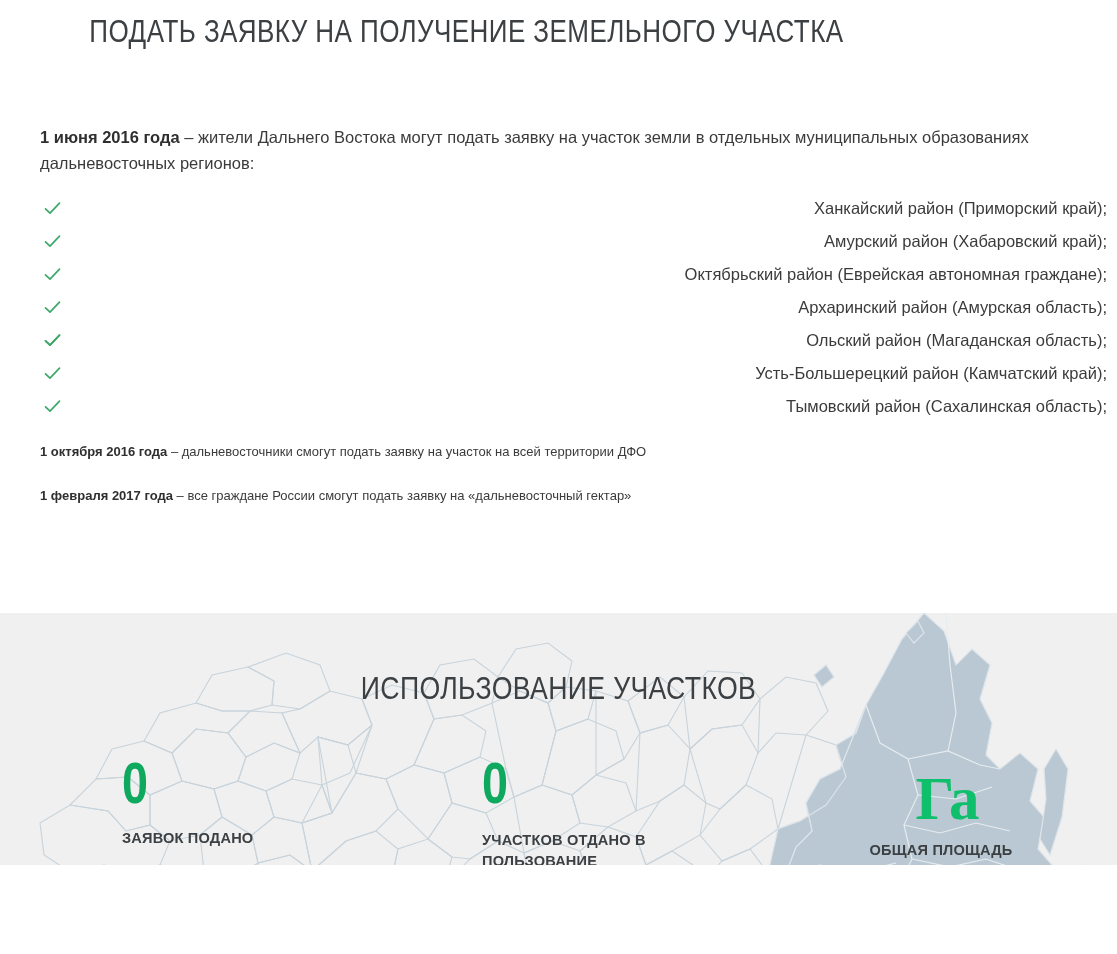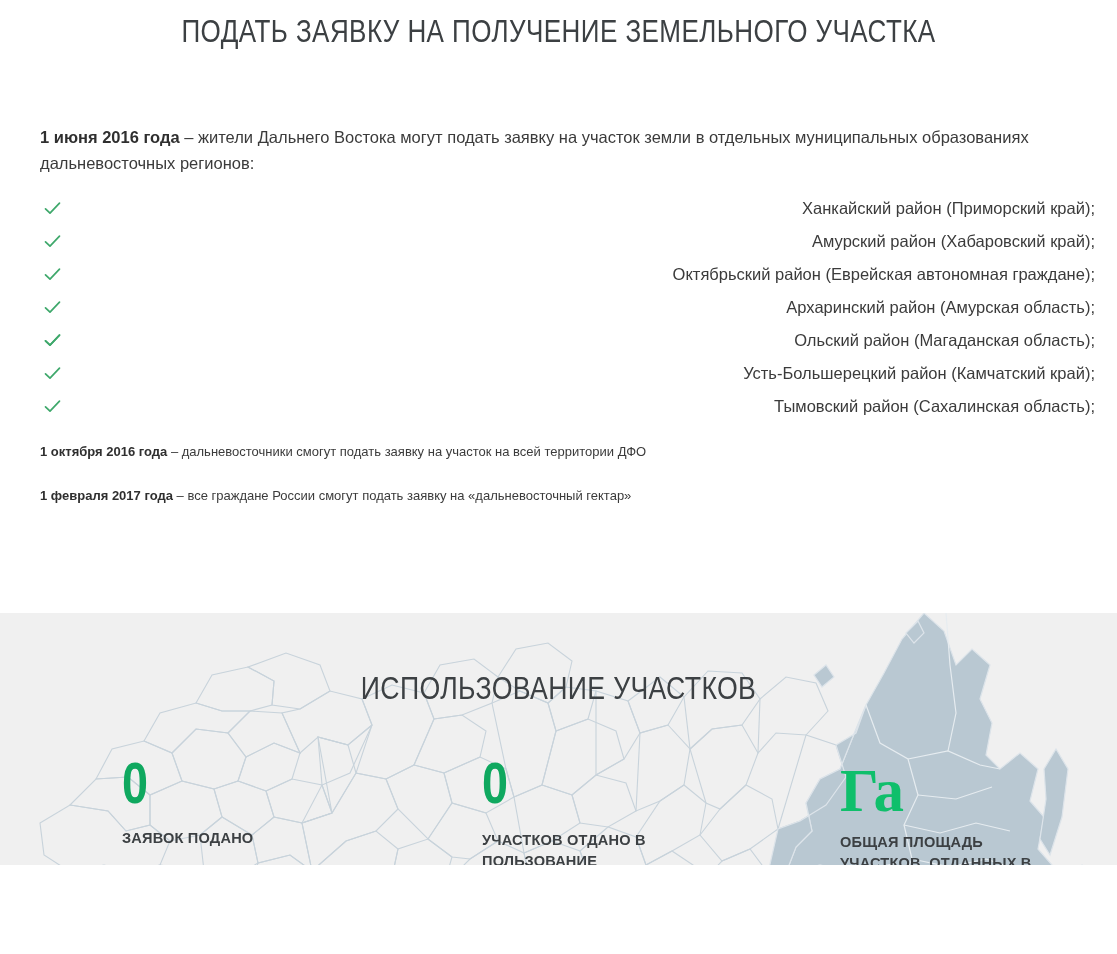--- a/index.html
+++ b/index.html
@@ -13,36 +13,36 @@
     background: #ffffff;
     font-family: "Liberation Sans", "DejaVu Sans", sans-serif;
     color: #3b3b3b;
     overflow: hidden;
     position: relative;
   }
 
   
   .page-head {
     padding-top: 14px;
-    text-align: center;
+    text-align: left;
   }
   .page-title {
     font-family: "Liberation Sans Narrow", "Liberation Sans", sans-serif;
     font-size: 31px;
     font-weight: 400;
     letter-spacing: 0.5px;
     color: #3c4043;
     transform: scaleX(0.84);
     transform-origin: center center;
     white-space: nowrap;
     margin: 0;
   }
 
   .content {
-    padding: 0 22px 0 40px;
+    padding: 0 10px 0 40px;
   }
 
   .lead {
     font-size: 16.5px;
     line-height: 26px;
     color: #3b3b3b;
     margin: 74px 0 0 0;
     max-width: 1060px;
   }
   .lead .date-bold,
@@ -127,21 +127,21 @@
     left: 0;
     top: 140px;
     width: 100%;
     height: 200px;
   }
   .stat {
     position: absolute;
   }
   .stat-1 { left: 122px; top: 0; width: 300px; }
   .stat-2 { left: 482px; top: 0; width: 250px; }
-  .stat-3 { left: 840px; top: 8px; width: 215px; }
+  .stat-3 { left: 840px; top: 16px; width: 215px; text-align: center; }
 
   .stat-value {
     font-family: "Liberation Sans Narrow", "Liberation Sans", sans-serif;
     font-weight: bold;
     font-size: 57px;
     line-height: 60px;
     color: #0fa85f;
     margin: 0;
     transform: scaleX(0.82);
     transform-origin: left center;

